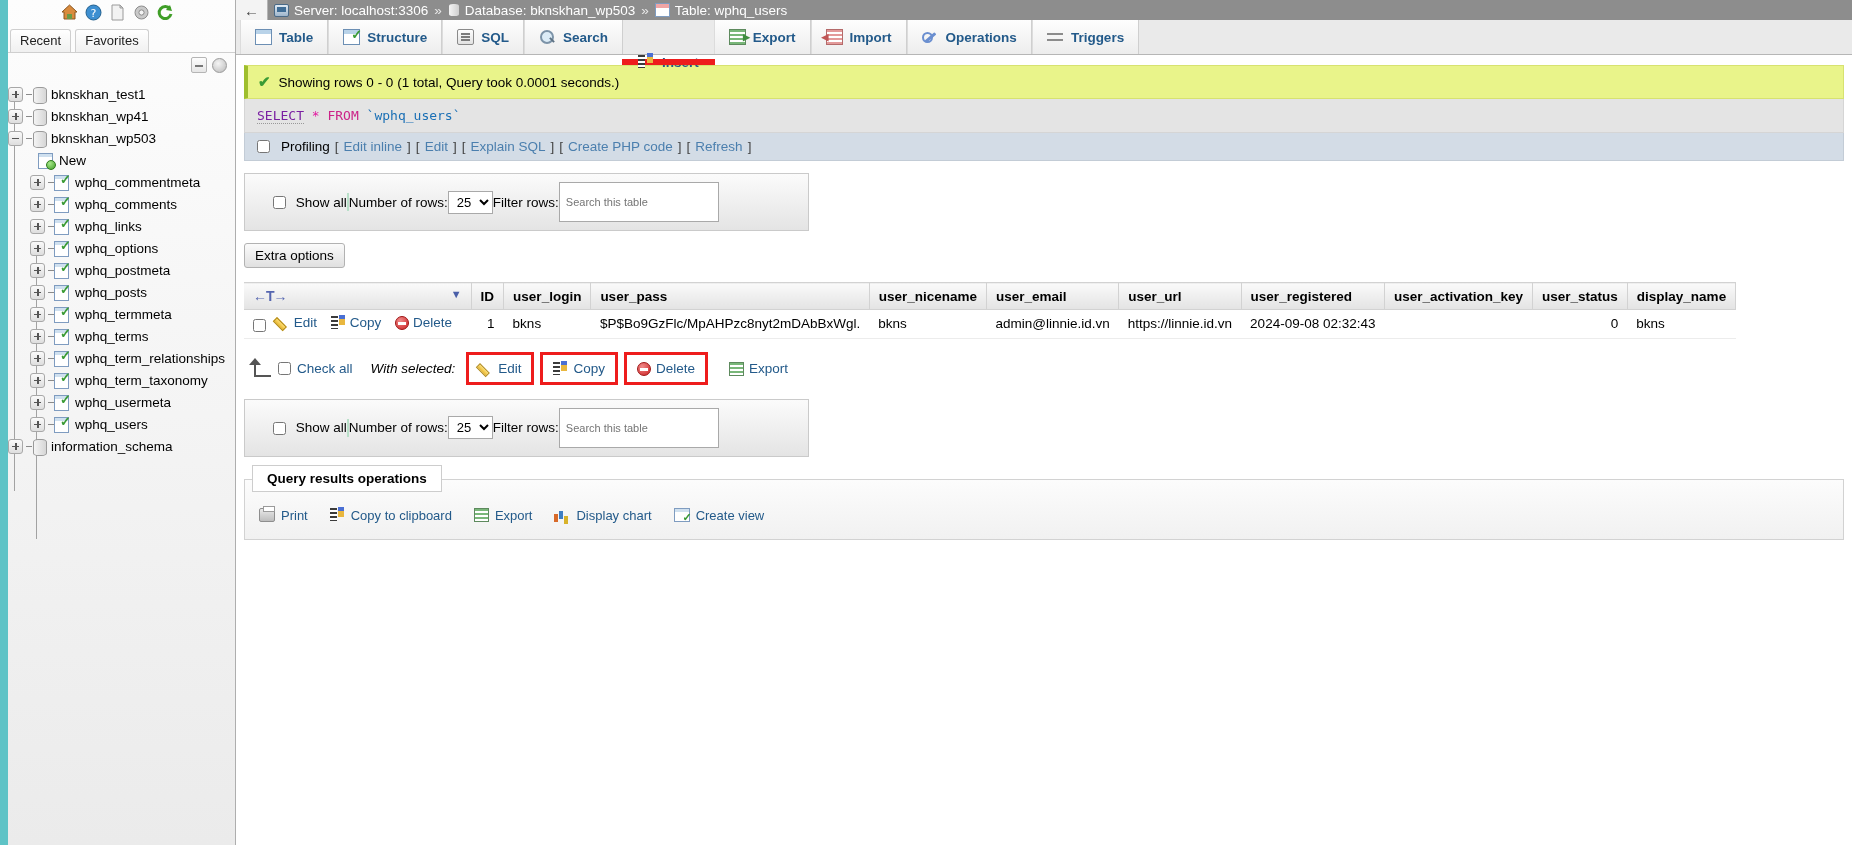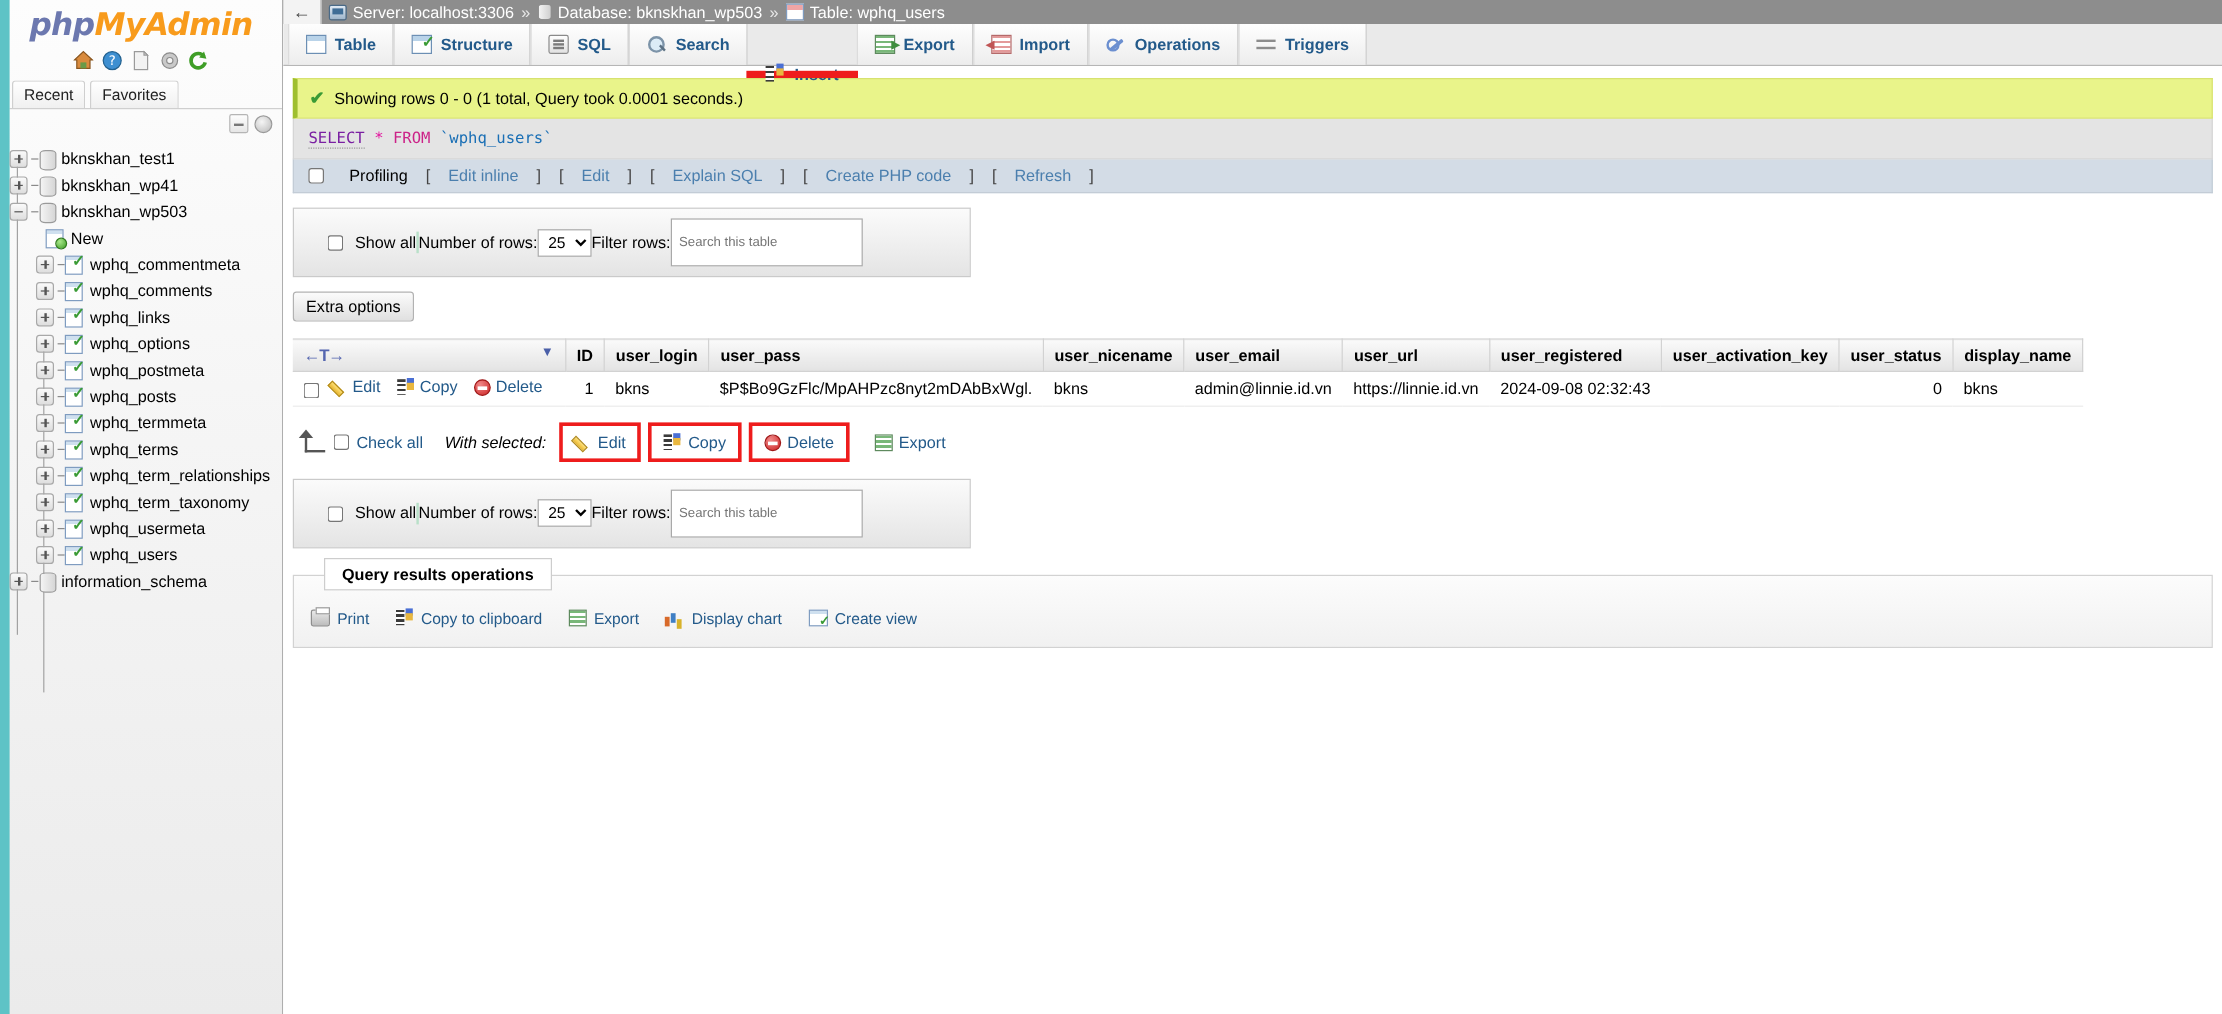--- a/index.html
+++ b/index.html
@@ -163,21 +163,21 @@
     padding: 9px 12px;
     font-family: "DejaVu Sans Mono", monospace; font-size: 13px;
   }
   .kw { color: #7a1fa2; border-bottom: 1px dotted #999; }
   .star { color: #e21ba0; }
   .fn { color: #cc2288; }
   .tblname { color: #1a6fb5; }
 
   .profbar {
     margin: 0 8px; background: #d3dce6; border: 1px solid #c3ccd6; border-top: none;
-    padding: 6px 12px; font-size: 13.5px; display: flex; align-items: center; gap: 15px;
+    padding: 6px 12px; font-size: 13.5px; display: flex; align-items: center; gap: 5px;
   }
   .profbar a { color: #4b7fae; text-decoration: none; cursor: pointer; }
   .profbar .brk { color: #444; }
   input[type=checkbox] { width: 13px; height: 13px; margin: 0 6px 0 0; vertical-align: middle; }
 
   .navbar {
     margin: 12px 8px 0 8px;
     background: linear-gradient(to bottom,#fbfbfb,#e4e4e4);
     border: 1px solid #cacaca;
     padding: 8px 28px; display: flex; align-items: center; gap: 0;
@@ -234,21 +234,21 @@
   .arrow-up { width: 34px; flex: 0 0 34px; position: relative; height: 22px; }
   .arrow-up::before { content:""; position:absolute; left:10px; top:3px; width:2px; height:16px; background:#555; }
   .arrow-up::after { content:""; position:absolute; left:10px; top:17px; width:17px; height:2px; background:#555; }
   .arrow-head { position:absolute; left:5px; top:0px; width:0;height:0; border-left:6px solid transparent;border-right:6px solid transparent;border-bottom:7px solid #555; }
   .ws-item { display: inline-flex; align-items: center; gap: 5px; padding: 6px 10px; cursor: pointer; }
   .ws-item.hl { outline: 3px solid #ee1c1c; }
   .ital { font-style: italic; margin: 0 14px 0 18px; }
 
   .qro-wrap { margin: 22px 8px 0 8px; position: relative; }
   .qro-legend {
-    position: absolute; left: 26px; top: -14px;
+    position: absolute; left: 8px; top: -14px;
     background: #fff; border: 1px solid #cdcdcd;
     padding: 5px 14px; font-weight: bold; font-size: 13.5px; z-index: 2;
   }
   .qro-box {
     border: 1px solid #d2d2d2;
     background: linear-gradient(to bottom,#fcfcfc,#f1f1f1);
     padding: 28px 14px 16px 14px;
     display: flex; align-items: center; gap: 22px;
   }
   .qro-item { display: inline-flex; align-items: center; gap: 6px; cursor: pointer; }
@@ -264,25 +264,20 @@
 
   .navbar2 { margin: 10px 8px 0 8px; }
 </style>
 </head>
 <body>
 
 <div id="app">
 
   <div id="sidebar">
 
-    <div class="logo-wrap">
-      <div class="logo">
-        <span class="php">php</span><span class="mya">MyAdmin</span>
-      </div>
-    </div>
 
     <div class="icon-row">
       <span class="mini-icon">
         <svg width="17" height="17" viewBox="0 0 17 17">
             <polygon points="8.5,1 16,8 14,8 14,15 3,15 3,8 1,8" fill="#d98b3e" stroke="#8a561f"></polygon>
             <rect x="6" y="10" width="5" height="5" fill="#6a9a48"></rect>
           </svg>
       </span>
       <span class="mini-icon">
         <svg width="17" height="17" viewBox="0 0 17 17">

